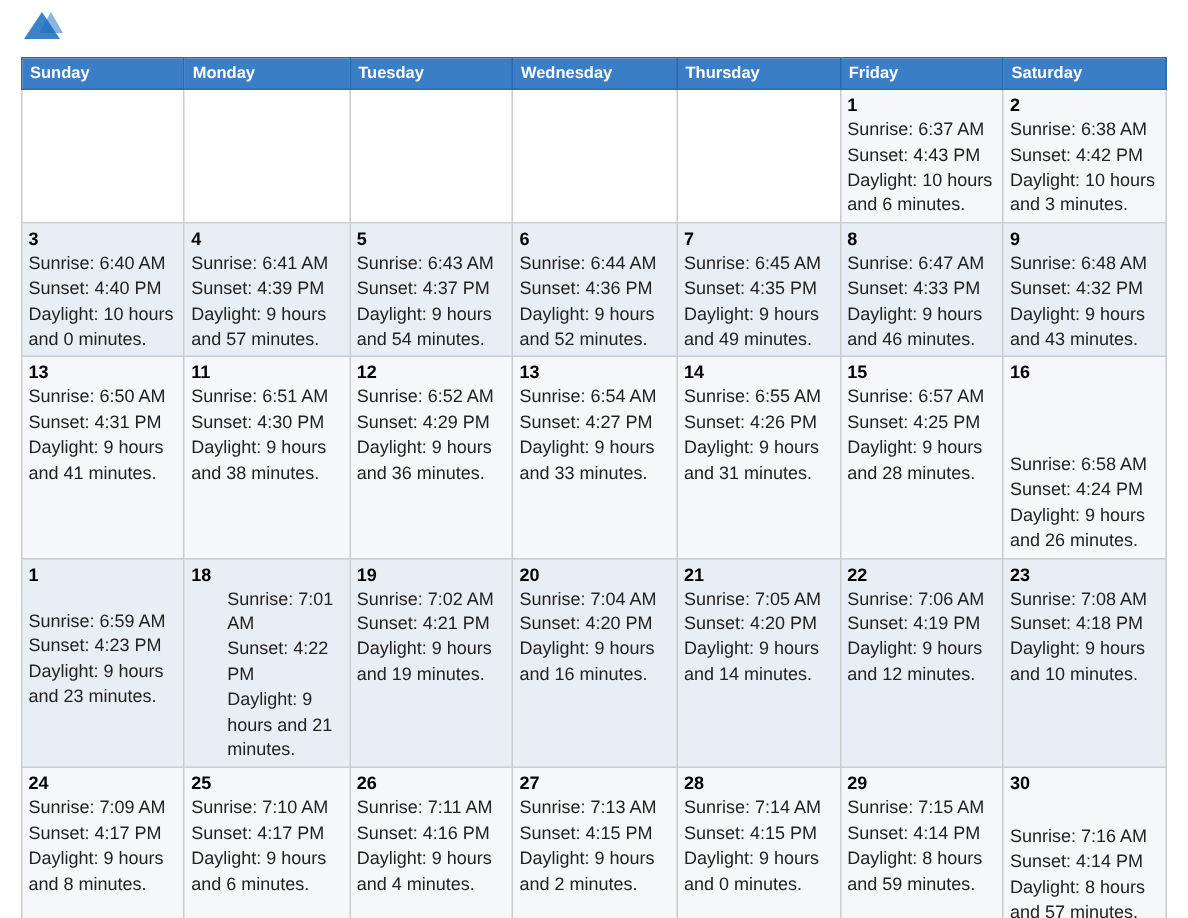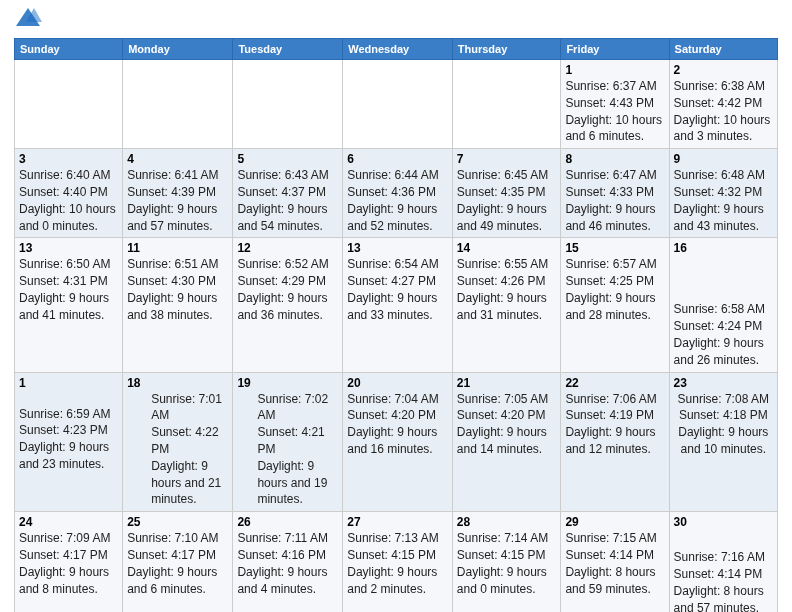--- a/index.html
+++ b/index.html
@@ -247,21 +247,21 @@
 Daylight: 9 hours and 23 minutes.</div>
           </td>
           <td>
             <span class="day-num">18</span>
             <div class="day-info" style="white-space: pre-line; margin-left: 24px;">Sunrise: 7:01 AM
 Sunset: 4:22 PM
 Daylight: 9 hours and 21 minutes.</div>
           </td>
           <td>
             <span class="day-num">19</span>
-            <div class="day-info" style="white-space: pre-line; margin-left: 20px;">Sunrise: 7:02 AM
+            <div class="day-info" style="white-space: pre-line;">Sunrise: 7:02 AM
 Sunset: 4:21 PM
 Daylight: 9 hours and 19 minutes.</div>
           </td>
           <td>
             <span class="day-num">20</span>
             <div class="day-info" style="white-space: pre-line;">Sunrise: 7:04 AM
 Sunset: 4:20 PM
 Daylight: 9 hours and 16 minutes.</div>
           </td>
           <td>
@@ -271,21 +271,21 @@
 Daylight: 9 hours and 14 minutes.</div>
           </td>
           <td>
             <span class="day-num">22</span>
             <div class="day-info" style="white-space: pre-line;">Sunrise: 7:06 AM
 Sunset: 4:19 PM
 Daylight: 9 hours and 12 minutes.</div>
           </td>
           <td>
             <span class="day-num">23</span>
-            <div class="day-info" style="white-space: pre-line; text-align: center;">Sunrise: 7:08 AM
+            <div class="day-info" style="white-space: pre-line;">Sunrise: 7:08 AM
 Sunset: 4:18 PM
 Daylight: 9 hours and 10 minutes.</div>
           </td>
         </tr>
         <tr>
           <td>
             <span class="day-num">24</span>
             <div class="day-info" style="white-space: pre-line;">Sunrise: 7:09 AM
 Sunset: 4:17 PM
 Daylight: 9 hours and 8 minutes.</div>

